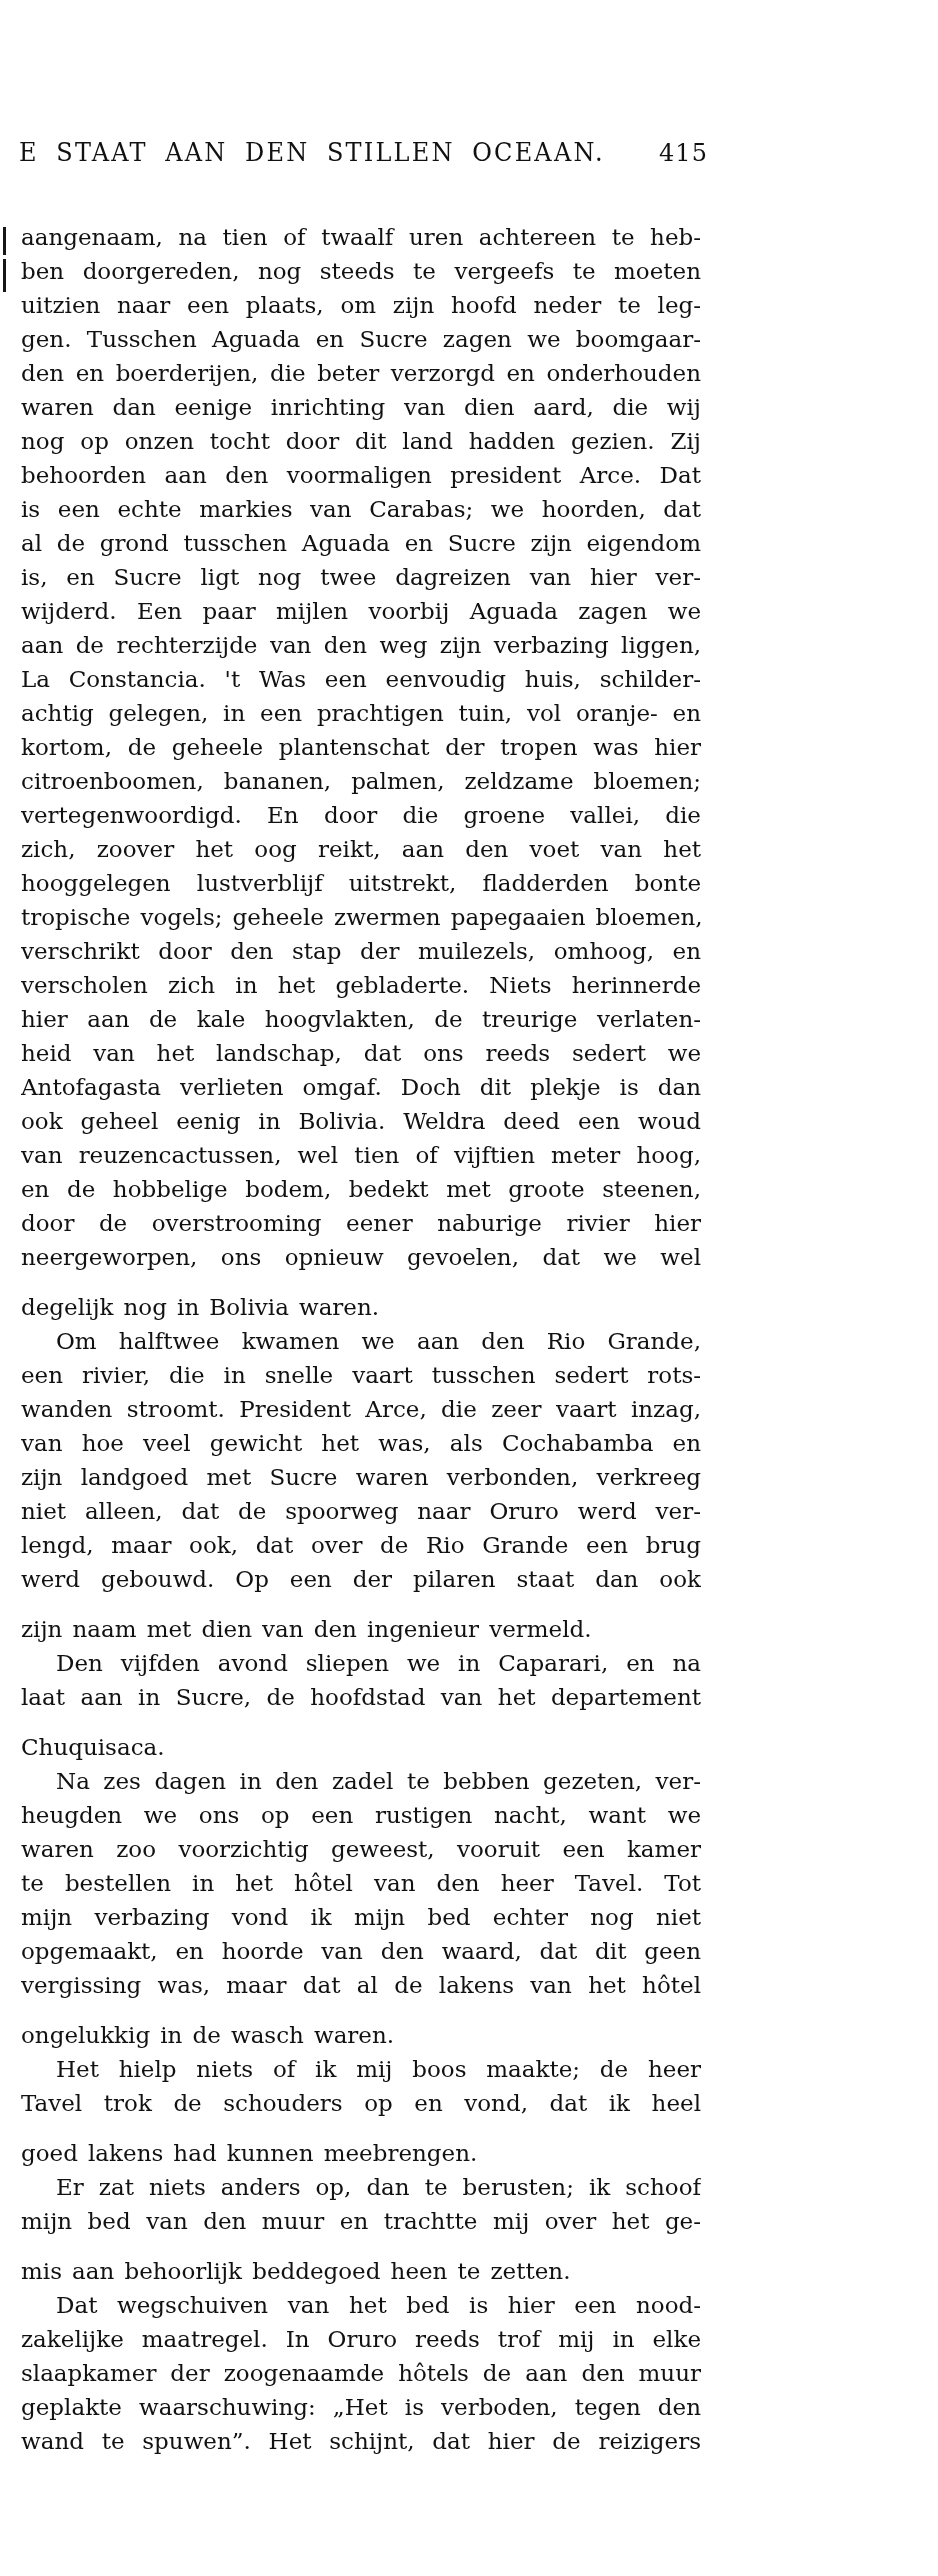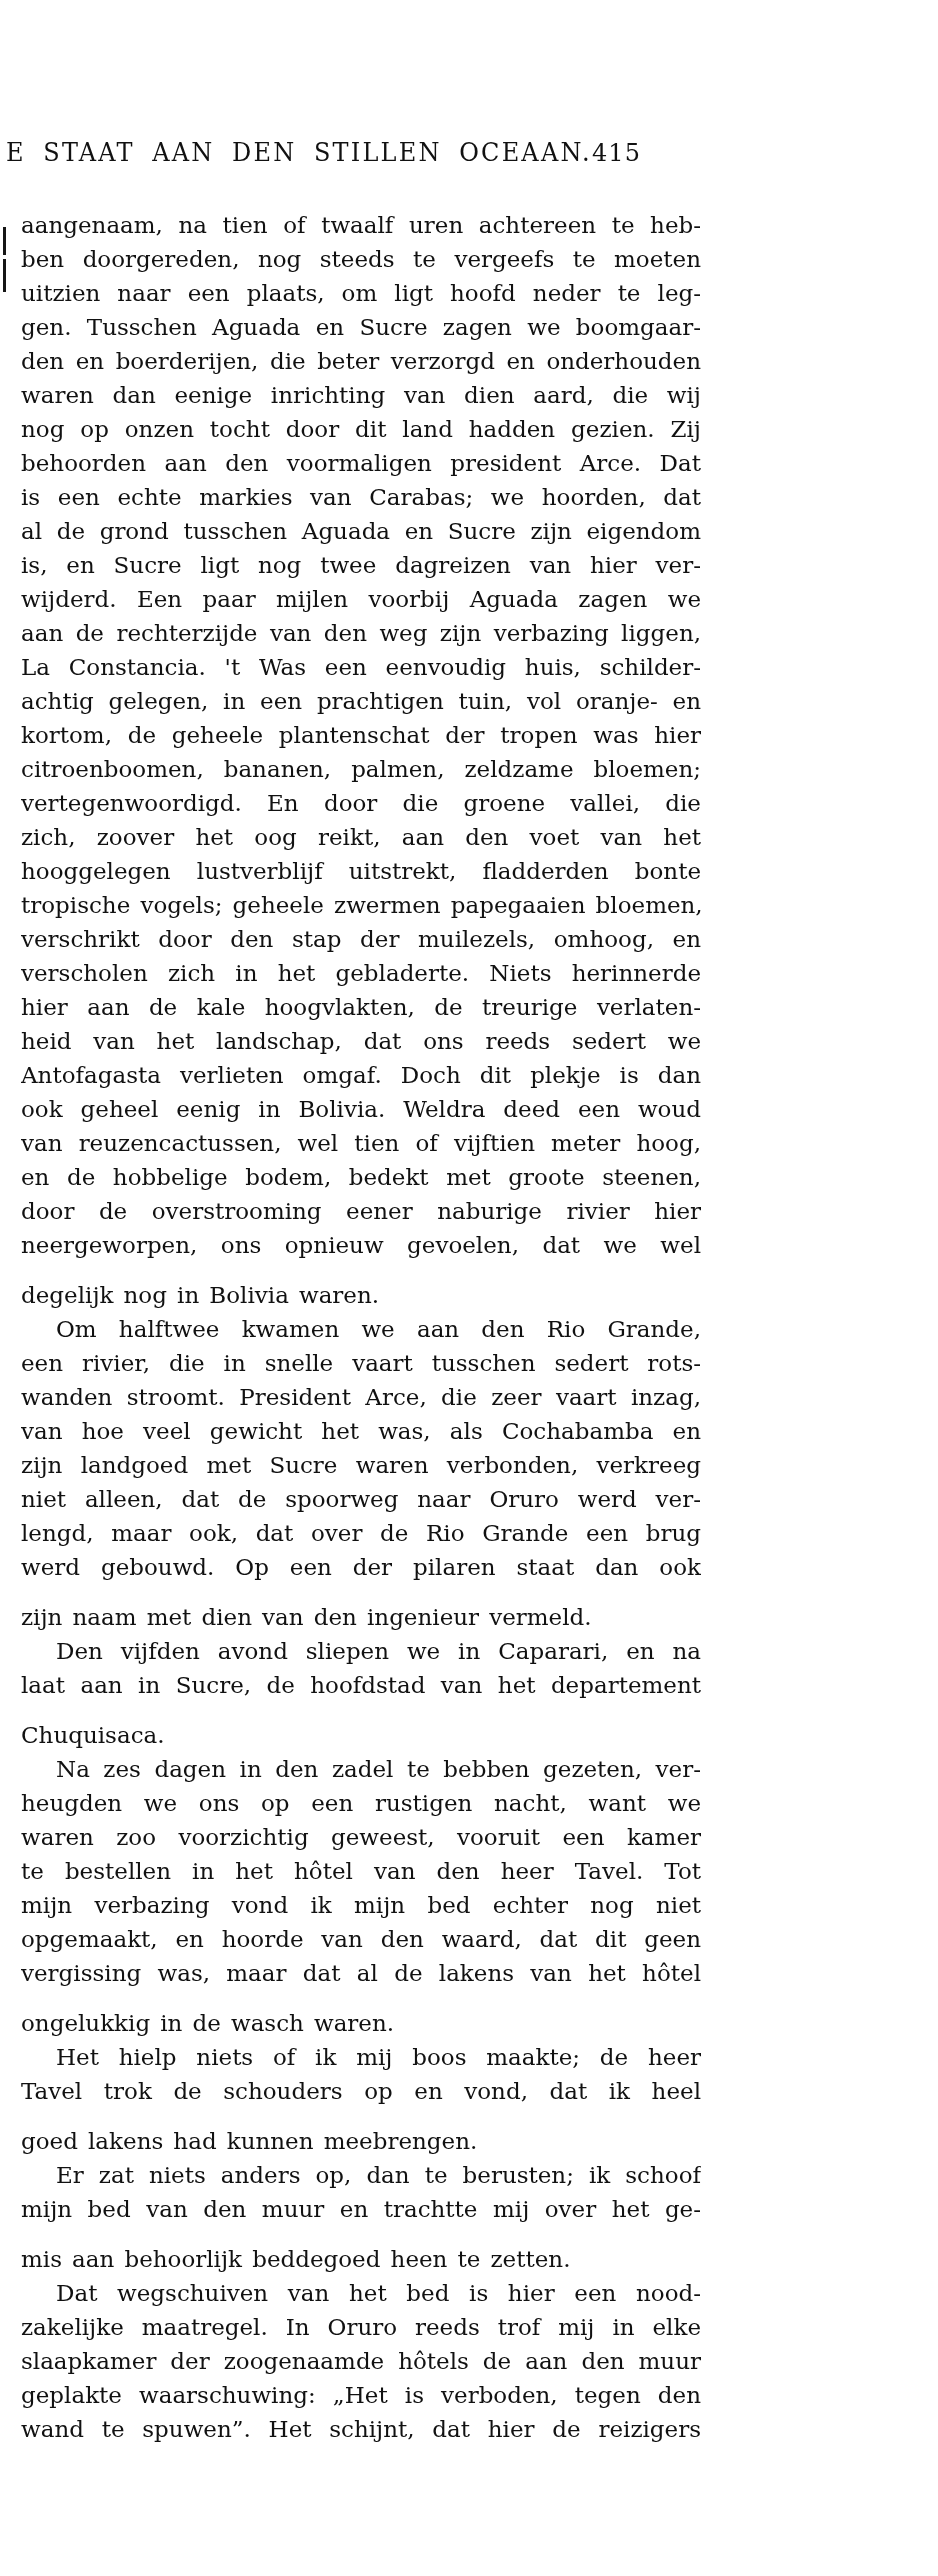--- a/index.html
+++ b/index.html
@@ -12,42 +12,43 @@
     width: 938px;
     height: 2576px;
     background: #ffffff;
     overflow: hidden;
     font-family: "DejaVu Serif", "Liberation Serif", serif;
     color: #111111;
   }
   .running-header {
     position: absolute;
     top: 139px;
-    left: 6px;
+    left: 19px;
     width: 689px;
     display: flex;
+    justify-content: space-between;
     align-items: baseline;
     font-size: 24px;
     letter-spacing: 2.2px;
     word-spacing: 7.7px;
     white-space: nowrap;
   }
   .header-title { transform: scaleY(1.08); transform-origin: left bottom; }
   .page-number { letter-spacing: 1.1px; }
   .margin-mark {
     position: absolute;
     width: 2.8px;
     background: #161616;
   }
   .mark-a { left: 2.8px; top: 227px; height: 27.5px; }
   .mark-b { left: 2.8px; top: 259px; height: 33px; }
   .text-column {
     position: absolute;
     left: 21px;
-    top: 208px;
+    top: 220px;
     width: 680px;
   }
   .line {
     font-size: 23px;
     line-height: 34px;
     height: 34px;
     text-align: justify;
     text-align-last: justify;
     word-spacing: 2.8px;
     overflow: hidden;
@@ -65,21 +66,21 @@
     <span class="header-title">E STAAT AAN DEN STILLEN OCEAAN.</span>
     <span class="page-number">415</span>
   </div>
 
   <div class="margin-mark mark-a"></div>
   <div class="margin-mark mark-b"></div>
 
   <div class="text-column">
       <div class="line">aangenaam, na tien of twaalf uren achtereen te heb-</div>
       <div class="line">ben doorgereden, nog steeds te vergeefs te moeten</div>
-      <div class="line">uitzien naar een plaats, om ligt hoofd neder te leg-</div>
+      <div class="line">uitzien naar een plaats, om zijn hoofd neder te leg-</div>
       <div class="line">gen. Tusschen Aguada en Sucre zagen we boomgaar-</div>
       <div class="line">den en boerderijen, die beter verzorgd en onderhouden</div>
       <div class="line">waren dan eenige inrichting van dien aard, die wij</div>
       <div class="line">nog op onzen tocht door dit land hadden gezien. Zij</div>
       <div class="line">behoorden aan den voormaligen president Arce. Dat</div>
       <div class="line">is een echte markies van Carabas; we hoorden, dat</div>
       <div class="line">al de grond tusschen Aguada en Sucre zijn eigendom</div>
       <div class="line">is, en Sucre ligt nog twee dagreizen van hier ver-</div>
       <div class="line">wijderd. Een paar mijlen voorbij Aguada zagen we</div>
       <div class="line">aan de rechterzijde van den weg zijn verbazing liggen,</div>

